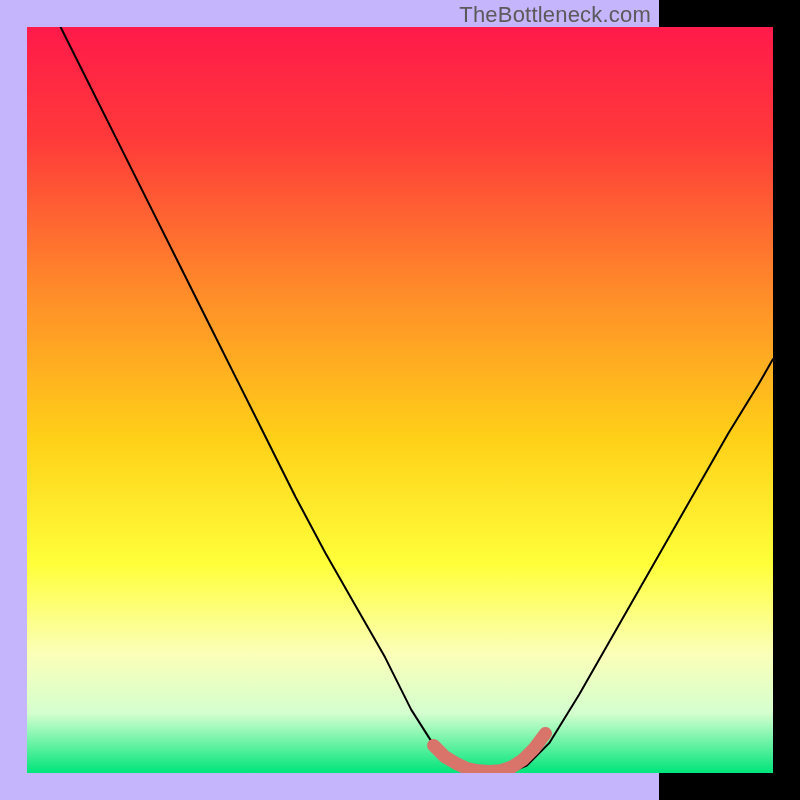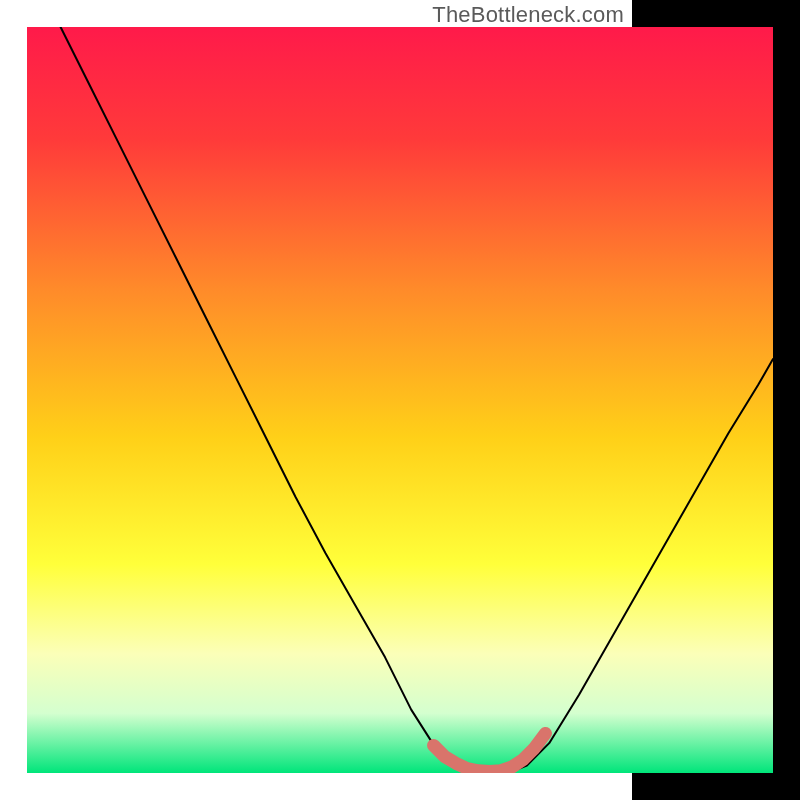--- a/index.html
+++ b/index.html
@@ -9,21 +9,22 @@
     height: 800px;
     overflow: hidden;
     background: #000;
     font-family: Arial, Helvetica, sans-serif;
   }
   .frame {
     position: absolute;
     top: 0; left: 0;
     width: 632px;
     height: 800px;
-    background: #ffffff;
+    background: #c4b5fd;
+    padding-left: 27px;
   }
   .plot-area {
     position: absolute;
     top: 27px;
     left: 27px;
     width: 746px;
     height: 746px;
   }
   .watermark {
     position: absolute;

